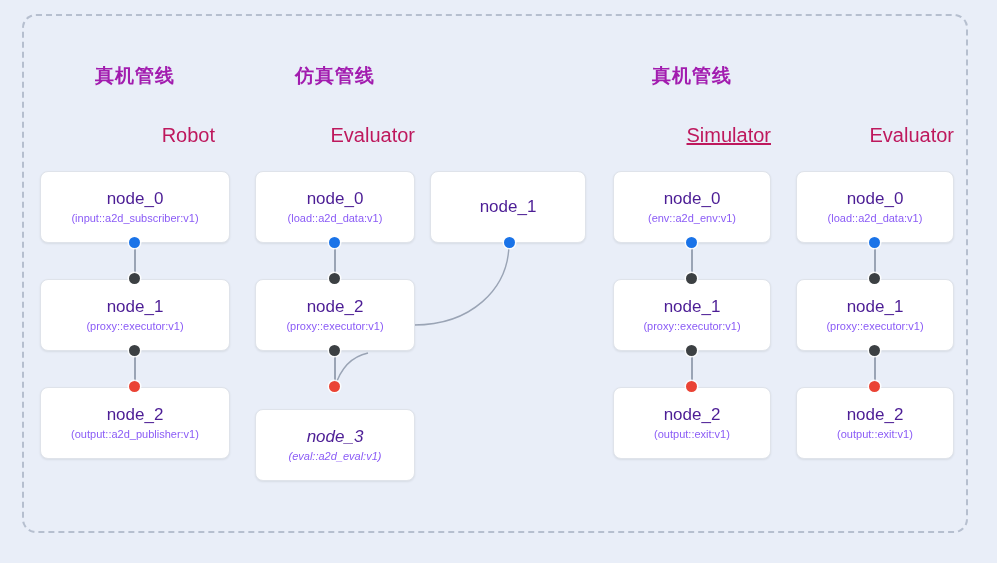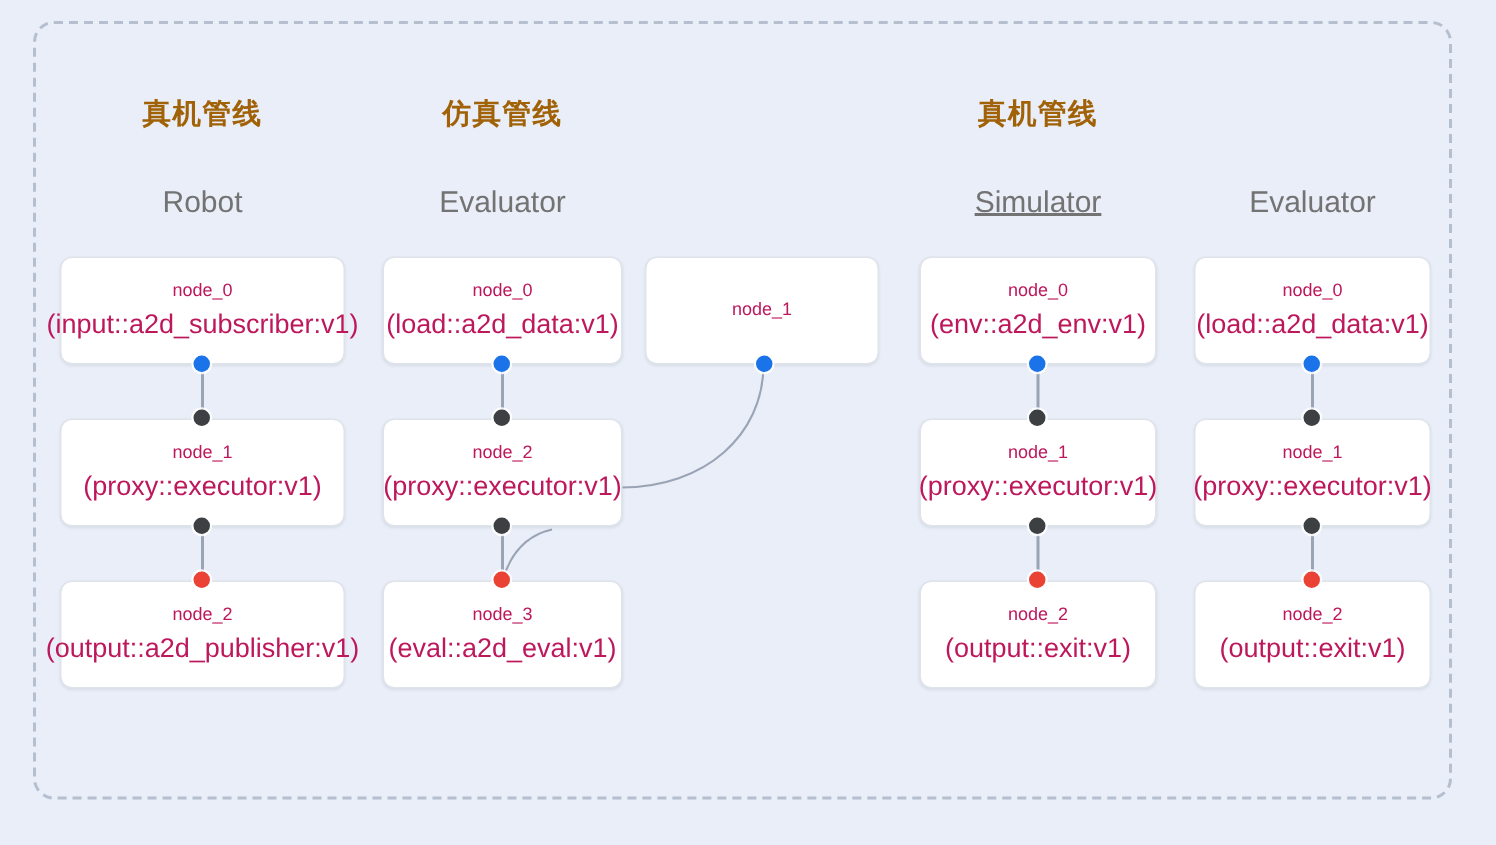--- a/index.html
+++ b/index.html
@@ -30,55 +30,55 @@
     height: 519px;
     box-sizing: border-box;
     border: 2px dashed #b6bfcf;
     border-radius: 14px;
     background: #e9eef8;
   }
   .col-title-cn {
     position: absolute;
     font-size: 19px;
     font-weight: bold;
-    color: #a16207;
+    color: #a21caf;
     letter-spacing: 1px;
     text-align: center;
     white-space: nowrap;
   }
   .col-title-en {
     position: absolute;
     font-size: 20px;
     font-weight: normal;
-    color: #737373;
-    text-align: center;
+    color: #be185d;
+    text-align: right;
     white-space: nowrap;
   }
   
   .node {
     position: absolute;
     box-sizing: border-box;
     background: #ffffff;
     border: 1px solid #dfe3ea;
     border-radius: 8px;
     box-shadow: 0 1px 2px rgba(60,64,67,0.10);
     display: flex;
     flex-direction: column;
     align-items: center;
     justify-content: center;
     z-index: 3;
   }
   .node .nname {
-    font-size: 12px;
-    color: #be185d;
+    font-size: 17px;
+    color: #4c1d95;
     line-height: 1.45;
   }
   .node .ntype {
-    font-size: 18px;
-    color: #be185d;
+    font-size: 11px;
+    color: #8b5cf6;
     line-height: 1.45;
     white-space: nowrap;
   }
   
   .port {
     position: absolute;
     width: 11px;
     height: 11px;
     border-radius: 50%;
     z-index: 6;
@@ -165,21 +165,21 @@
   <div class="port blue" style="left:504px; top:237px;"></div>
 
   <div class="port dark" style="left:329px; top:273px;"></div>
   <div class="node" style="left:255px; top:279px; width:160px; height:72px;">
     <div class="nname">node_2</div>
     <div class="ntype">(proxy::executor:v1)</div>
   </div>
   <div class="port dark" style="left:329px; top:345px;"></div>
 
   <div class="port red" style="left:329px; top:381px;"></div>
-  <div class="node" style="left:255px; top:387px; width:160px; height:72px;">
+  <div class="node" style="left:255px; top:409px; width:160px; height:72px;font-style:italic;">
     <div class="nname">node_3</div>
     <div class="ntype">(eval::a2d_eval:v1)</div>
   </div>
 
   <div class="edge-v" style="left:691px; top:240px; height:42px;"></div>
   <div class="edge-v" style="left:691px; top:348px; height:42px;"></div>
 
   <div class="node" style="left:613px; top:171px; width:158px; height:72px;">
     <div class="nname">node_0</div>
     <div class="ntype">(env::a2d_env:v1)</div>

